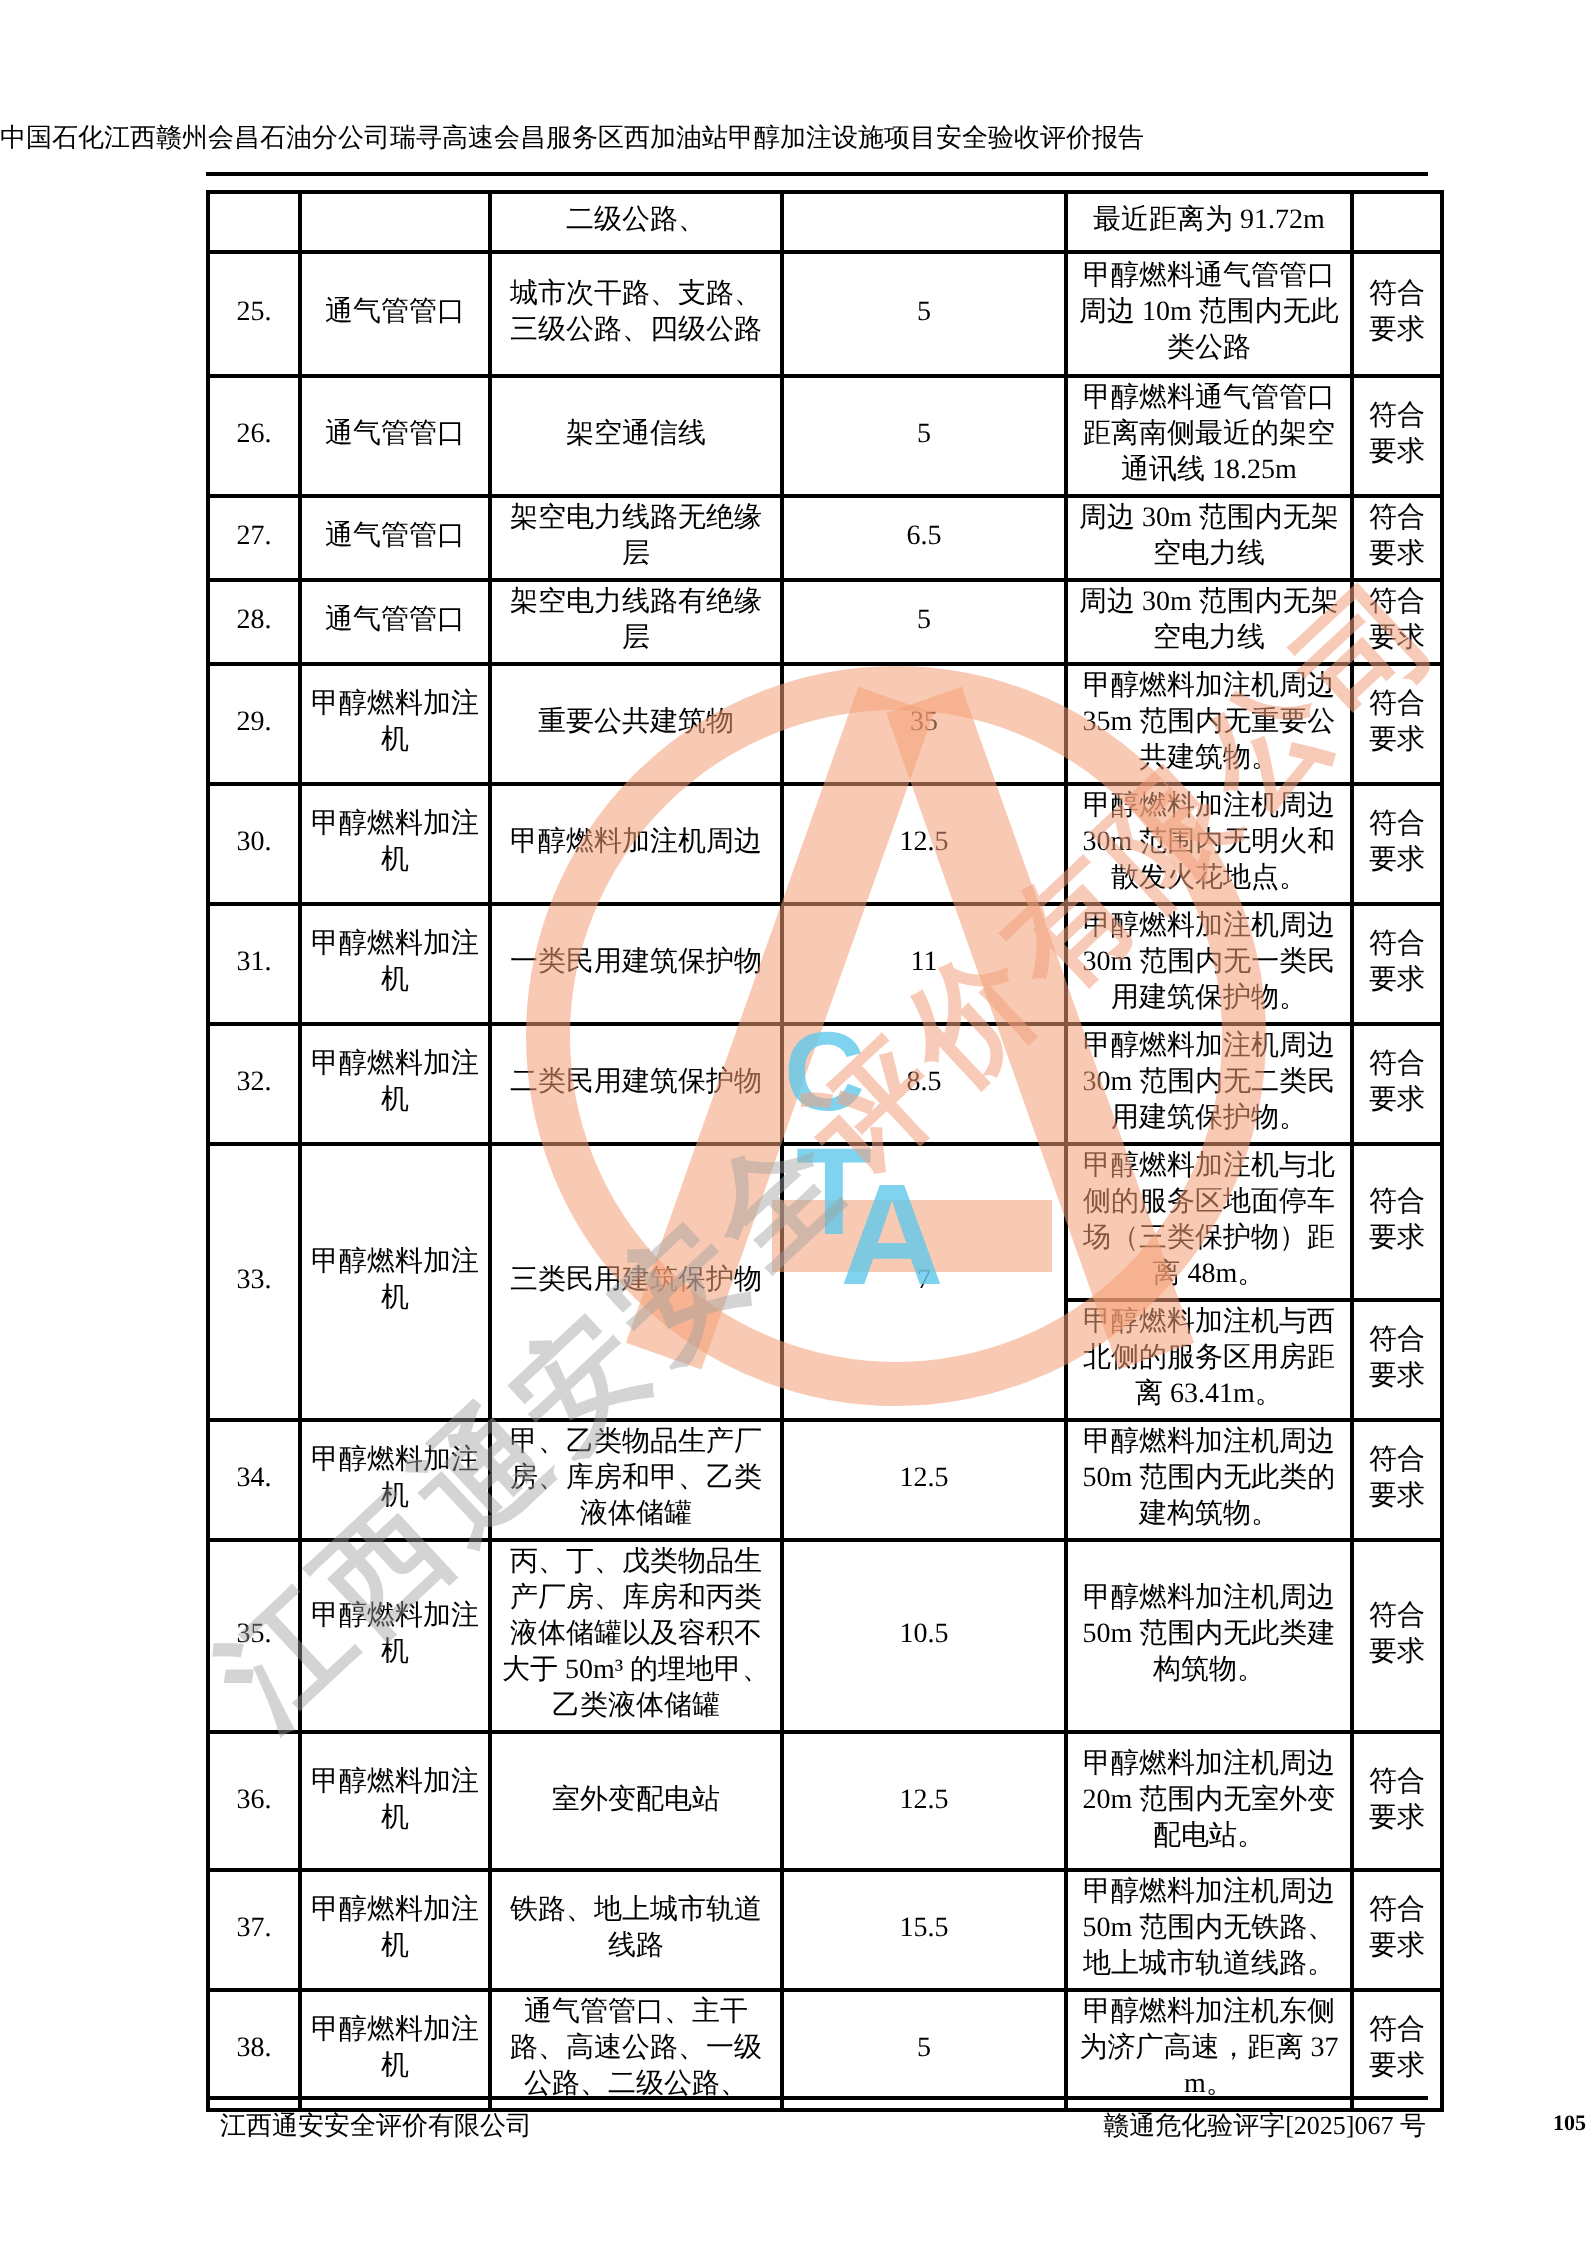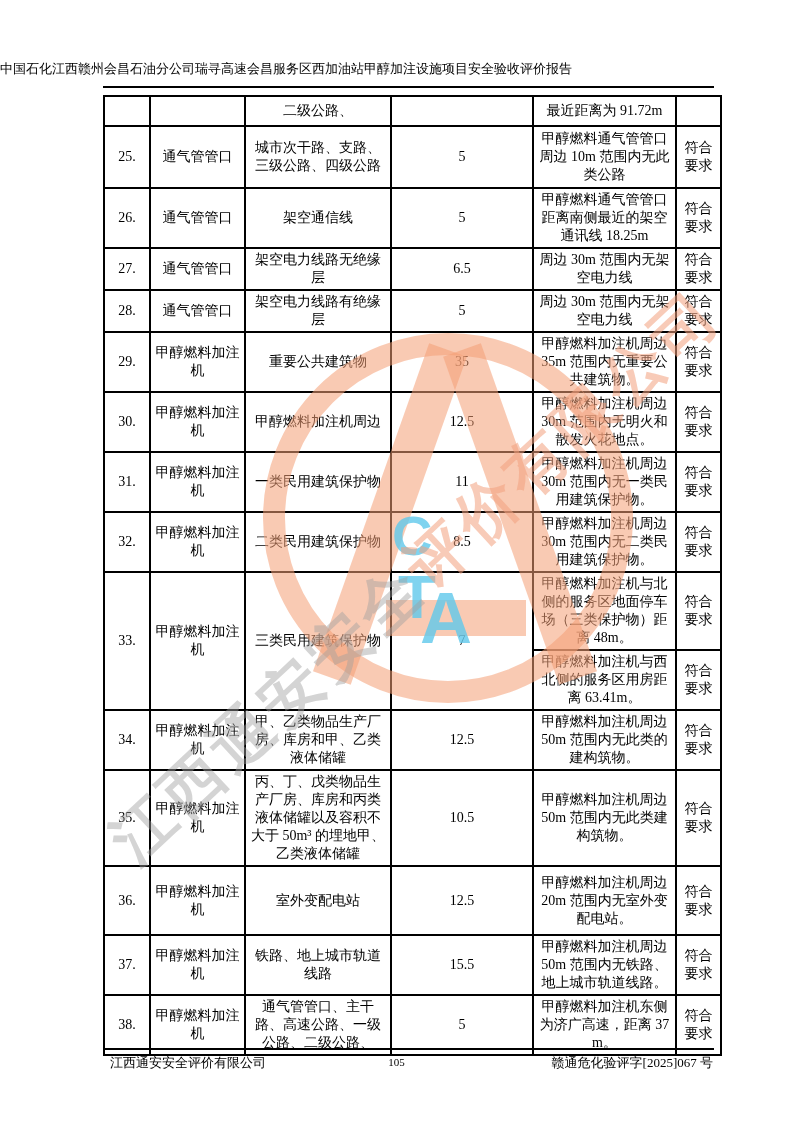--- a/index.html
+++ b/index.html
@@ -57,21 +57,21 @@
   .wm-diag .g{color:rgba(160,160,160,0.45);}
   .wm-diag .s{color:rgba(243,160,125,0.55);}
   .wm-red{
     position:absolute;left:288px;top:718px;white-space:nowrap;
     font-size:78px;letter-spacing:14px;font-weight:bold;line-height:1;
     color:rgba(205,55,43,0.78);
   }
   
   .ftr-rule{position:absolute;top:1048px;left:103px;width:611px;height:2px;background:#000;}
   .ftr-left{position:absolute;top:1054px;left:110px;font-size:13px;}
-  .ftr-page{position:absolute;top:1056px;left:0;width:100%;text-align:center;font-size:11px;}
+  .ftr-page{position:absolute;top:1056px;left:0;width:100%;text-align:right;font-size:11px;font-weight:bold;}
   .ftr-right{position:absolute;top:1054px;right:80px;font-size:13px;}
 </style>
 </head>
 <body>
 
 <div class="hdr">中国石化江西赣州会昌石油分公司瑞寻高速会昌服务区西加油站甲醇加注设施项目安全验收评价报告</div>
 <div class="hdr-rule"></div>
 
 <table class="main">
   <colgroup>

